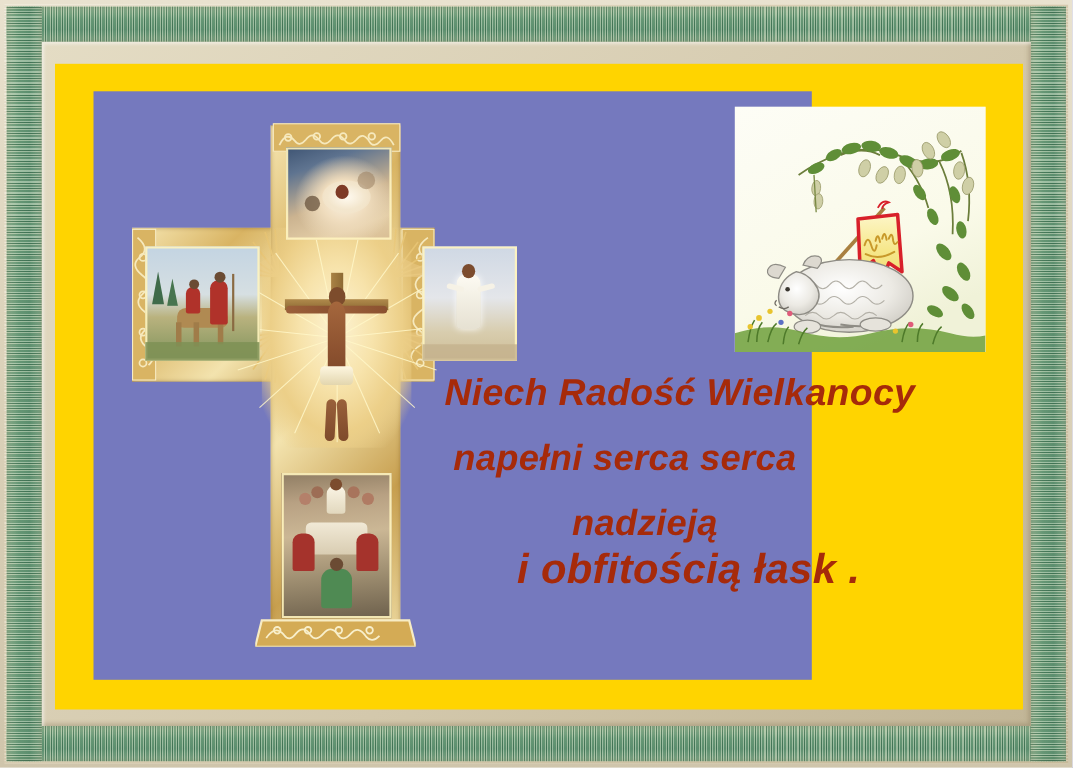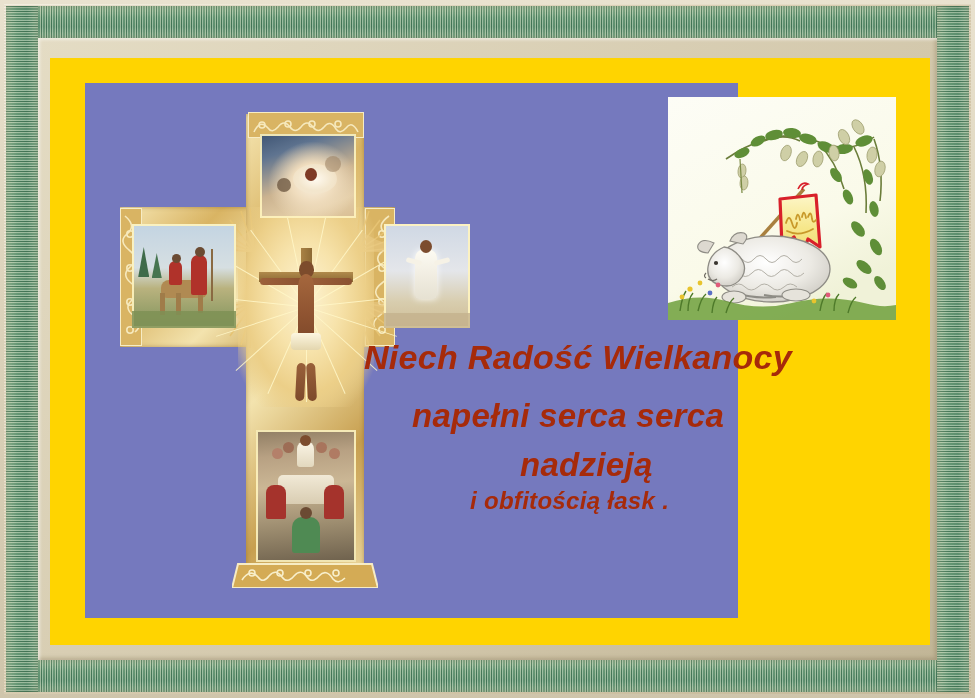--- a/index.html
+++ b/index.html
@@ -194,24 +194,24 @@
     left:360px;top:340px;
     width:580px;
     color:#A62A0A;
     font-family:"Liberation Sans",sans-serif;
     font-weight:bold;font-style:italic;
     font-size:33px;line-height:1.0;
     letter-spacing:.3px;
     white-space:nowrap;
   }
   .gl{display:block;}
-  .gl-1{text-align:left;  margin-left:4px;  font-size:34px;}
+  .gl-1{text-align:left;  margin-left:4px;  font-size:34px;padding-left:40px;}
   .gl-2{text-align:left;  margin-left:52px; margin-top:25px; font-size:33px;}
-  .gl-3{text-align:left;  margin-left:160px;margin-top:16px; font-size:33px;}
-  .gl-4{text-align:left;  margin-left:110px;margin-top:8px;  font-size:24px;}
+  .gl-3{text-align:left;  margin-left:160px;margin-top:26px; font-size:33px;}
+  .gl-4{text-align:left;  margin-left:110px;margin-top:8px;  font-size:38px;}
 </style>
 </head>
 <body>
 
 <div id="card">
 
   <div class="frame-outer"></div>
   <div class="frame-bevel"></div>
 
   <div class="band horiz band-top"></div>

